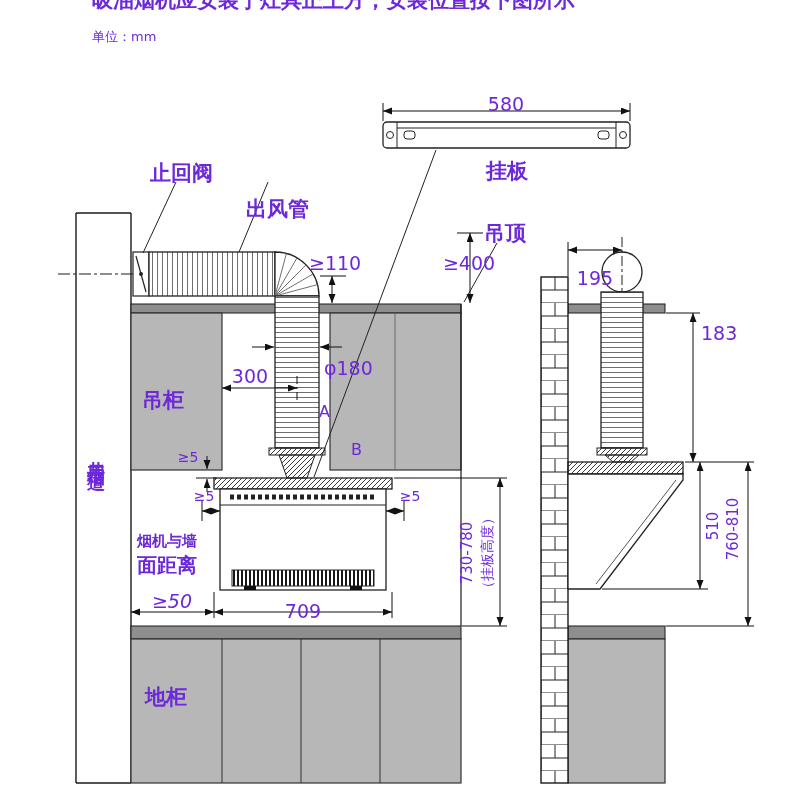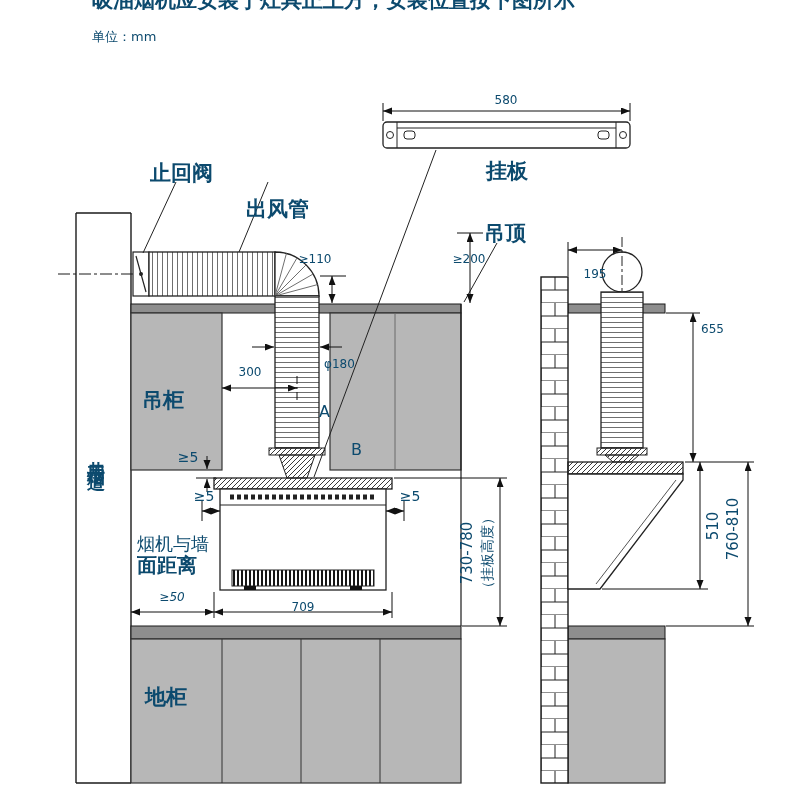--- a/index.html
+++ b/index.html
@@ -1,21 +1,21 @@
 <!DOCTYPE html>
 <html><head>
 <meta charset="utf-8">
 <style>
   html,body{margin:0;padding:0;background:#fff;}
   #stage{position:relative;width:790px;height:785px;overflow:hidden;background:#fff;
-         font-family:"DejaVu Sans","Liberation Sans",sans-serif;color:#0c4a6e;}
+         font-family:"DejaVu Sans","Liberation Sans",sans-serif;color:#6d28d9;}
   #stage svg{position:absolute;left:0;top:0;}
   .lbl{position:absolute;white-space:nowrap;}
   .cn{font-size:21px;font-weight:bold;}
-  .dim{font-size:12px;}
+  .dim{font-size:19px;}
   .sm{font-size:14px;}
   .ctr{text-align:center;}
   .rot{position:absolute;transform:translate(-50%,-50%) rotate(-90deg);white-space:nowrap;font-size:15px;}
   .vtext{position:absolute;writing-mode:vertical-rl;text-orientation:upright;font-size:18px;
          font-weight:bold;letter-spacing:4px;}
   .title-clip{position:absolute;left:92px;top:-14px;font-size:21px;font-weight:600;white-space:nowrap;}
   .unit{position:absolute;left:92px;top:28px;font-size:13px;}
 </style>
 </head>
 <body>
@@ -202,43 +202,43 @@
 
 <div class="title-clip">吸油烟机应安装于灶具正上方，安装位置按下图所示</div>
 <div class="unit">单位：mm</div>
 
 <div class="lbl dim ctr" style="left:481px;top:93px;width:50px;">580</div>
 <div class="lbl cn" style="left:486px;top:157px;">挂板</div>
 <div class="lbl cn" style="left:150px;top:159px;">止回阀</div>
 <div class="lbl cn" style="left:246px;top:159px;margin-top:36px;">出风管</div>
 <div class="lbl cn" style="left:484px;top:219px;">吊顶</div>
 
-<div class="lbl dim ctr" style="left:290px;top:252px;width:50px;">≥110</div>
-<div class="lbl dim ctr" style="left:442px;top:252px;width:54px;">≥200</div>
+<div class="lbl dim ctr" style="left:309px;top:252px;width:50px;">≥110</div>
+<div class="lbl dim ctr" style="left:442px;top:252px;width:54px;">≥400</div>
 <div class="lbl dim" style="left:324px;top:328px;margin-top:29px;">φ180</div>
 <div class="lbl dim ctr" style="left:228px;top:365px;width:44px;">300</div>
 
 <div class="lbl cn" style="left:142px;top:386px;">吊柜</div>
 <div class="lbl" style="left:319px;top:402px;font-size:16px;">A</div>
 <div class="lbl" style="left:351px;top:440px;font-size:16px;">B</div>
 
 <div class="lbl sm ctr" style="left:172px;top:449px;width:32px;">≥5</div>
 <div class="lbl sm ctr" style="left:188px;top:488px;width:32px;">≥5</div>
 <div class="lbl sm ctr" style="left:394px;top:488px;width:32px;">≥5</div>
 
-<div class="lbl" style="left:137px;top:532px;font-size:18px;font-weight:normal;">烟机与墙</div>
+<div class="lbl" style="left:137px;top:532px;font-size:15px;font-weight:bold;">烟机与墙</div>
 <div class="lbl" style="left:137px;top:552px;font-size:20px;font-weight:bold;">面距离</div>
 
 <div class="rot" style="left:467px;top:553px;">730-780</div>
 <div class="rot" style="left:488px;top:553px;font-size:14px;">（挂板高度）</div>
 
 <div class="lbl dim ctr" style="left:148px;top:590px;width:48px;font-style:italic;">≥50</div>
 <div class="lbl dim ctr" style="left:278px;top:600px;width:50px;">709</div>
 
 <div class="lbl cn" style="left:145px;top:683px;text-align:right;">地柜</div>
 <div class="vtext" style="left:84px;top:446px;">共用烟道</div>
 
 <div class="lbl dim ctr" style="left:575px;top:228px;width:40px;margin-top:39px;">195</div>
-<div class="lbl dim" style="left:701px;top:322px;">655</div>
+<div class="lbl dim" style="left:701px;top:322px;">183</div>
 <div class="rot" style="left:713px;top:526px;">510</div>
 <div class="rot" style="left:733px;top:529px;">760-810</div>
 
 </div>
 
 </body></html>

